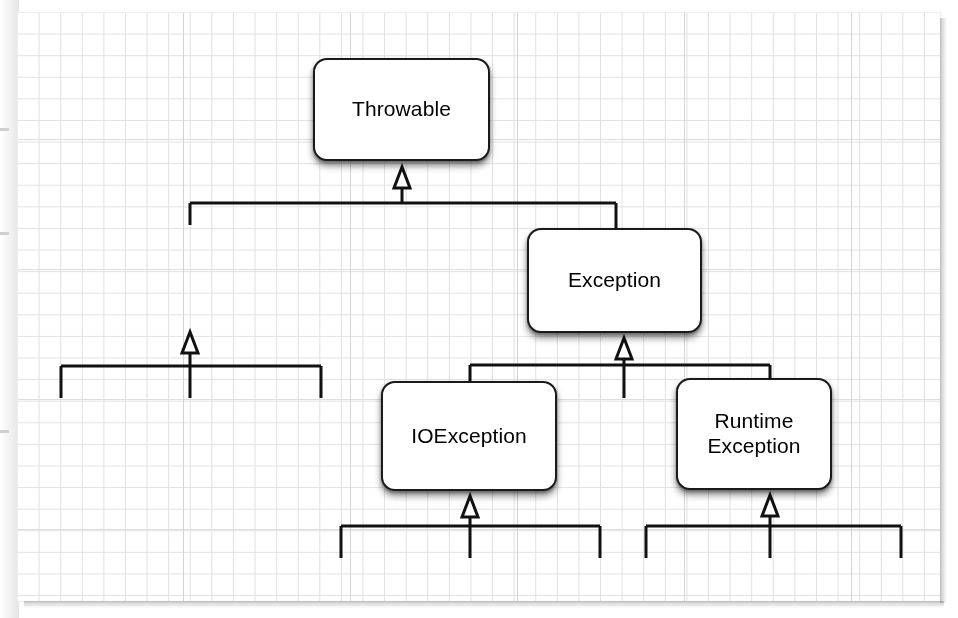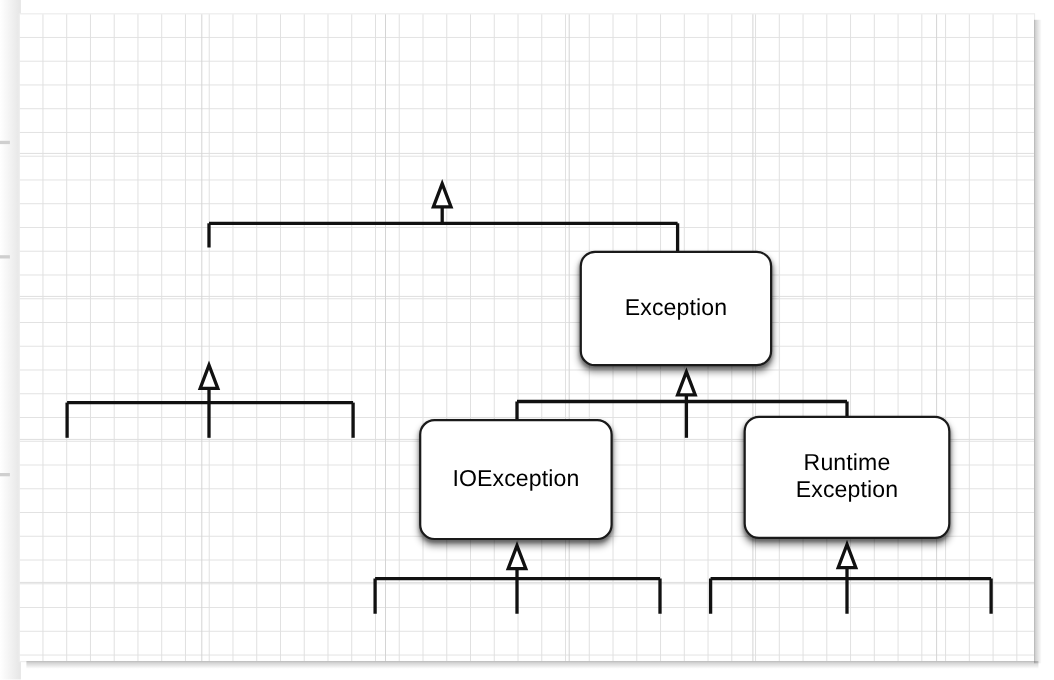--- a/index.html
+++ b/index.html
@@ -179,28 +179,31 @@
         <path d="M 770,515 L 770,526"></path>
         <path d="M 646,526 L 901,526"></path>
         <path d="M 646,526 L 646,558"></path>
         <path d="M 770,526 L 770,558"></path>
         <path d="M 901,526 L 901,558"></path>
       </g>
       <polygon points="770,495 762,516 778,516" fill="#ffffff" stroke="#111111" stroke-width="3" stroke-linejoin="miter"></polygon>
     </g>
   </svg>
 
+  <div class="node" style="left:313px; top:58px; width:177px; height:103px;">
+    <span class="node-label">Throwable</span>
+  </div>
 
 
   <div class="node" style="left:527px; top:228px; width:175px; height:105px;">
     <span class="node-label">Exception</span>
   </div>
 
   <div class="node" style="left:381px; top:381px; width:176px; height:110px;">
     <span class="node-label">IOException</span>
   </div>
 
-  <div class="node" style="left:676px; top:378px; width:188px; height:112px;">
+  <div class="node" style="left:676px; top:378px; width:156px; height:112px;">
     <span class="node-label">Runtime
 Exception</span>
   </div>
 
 </div>
 
 </body></html>

